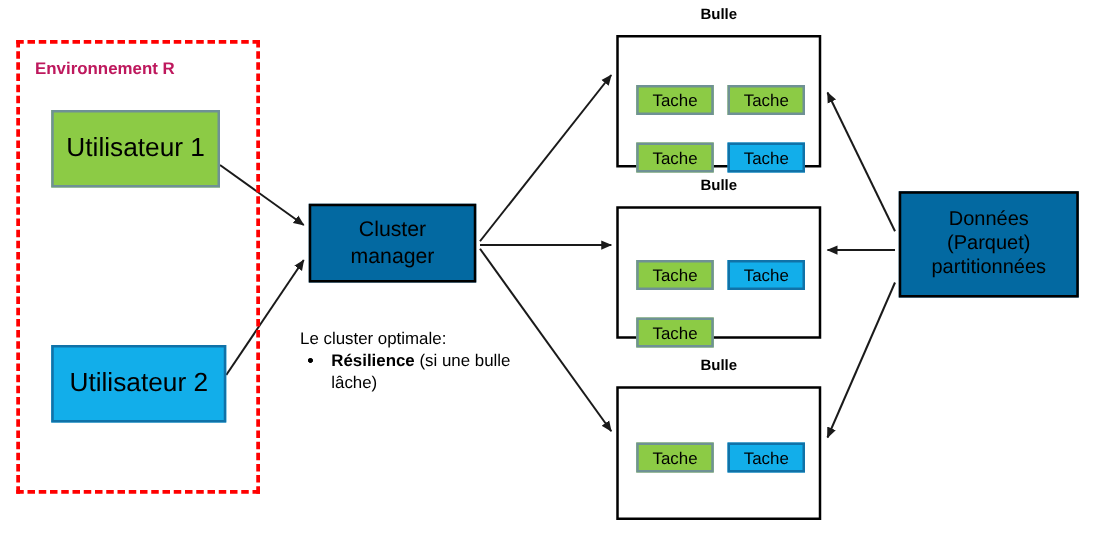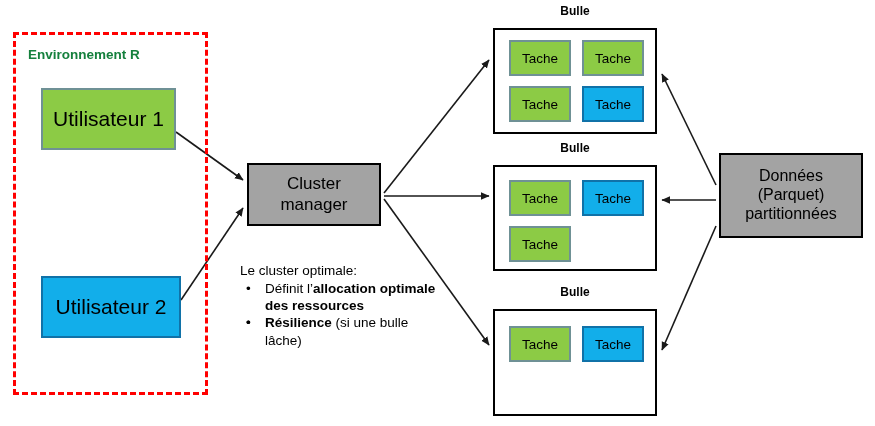--- a/index.html
+++ b/index.html
@@ -31,21 +31,21 @@
     top: 32px;
     width: 195px;
     height: 363px;
     border: 3px dashed #ff0000;
     box-sizing: border-box;
   }
   .env-label {
     position: absolute;
     left: 28px;
     top: 47px;
-    color: #15803d;
+    color: #be185d;
     font-weight: bold;
     font-size: 13.5px;
     white-space: nowrap;
   }
 
   
   .node {
     position: absolute;
     box-sizing: border-box;
     display: flex;
@@ -57,21 +57,21 @@
   }
   .node-green {
     background: #8ccb45;
     border: 2px solid #6f9195;
   }
   .node-blue {
     background: #12aeea;
     border: 2px solid #1072a8;
   }
   .node-white {
-    background: #a3a3a3;
+    background: #0369a1;
     border: 2px solid #000000;
     align-items: center;
   }
 
   .user-box { font-size: 21px; }
 
   .cluster-box {
     left: 247px;
     top: 163px;
     width: 134px;
@@ -108,21 +108,22 @@
   }
   .tache {
     position: absolute;
     box-sizing: border-box;
     display: flex;
     align-items: center;
     justify-content: center;
     font-size: 13.5px;
     color: #000000;
     width: 62px;
-    height: 36px;
+    height: 24px;
+    margin-top: 28px;
   }
 
   
   .notes {
     position: absolute;
     left: 240px;
     top: 262px;
     width: 198px;
     font-size: 13.5px;
     color: #000000;
@@ -191,21 +192,20 @@
       <span>Cluster</span>
       <span>manager</span>
     </div>
   </div>
 
   <div class="notes">
     <p class="notes-head">Le cluster optimale:</p>
     <ul>
       <li>
         <span class="bullet">•</span>
-        <span><span>Définit l’</span><span class="b">allocation optimale des ressources</span></span>
       </li>
       <li>
         <span class="bullet">•</span>
       </li>
       <li>
         <span class="bullet">•</span>
         <span><span class="b">Résilience</span><span> (si une bulle lâche)</span></span>
       </li>
     </ul>
   </div>

